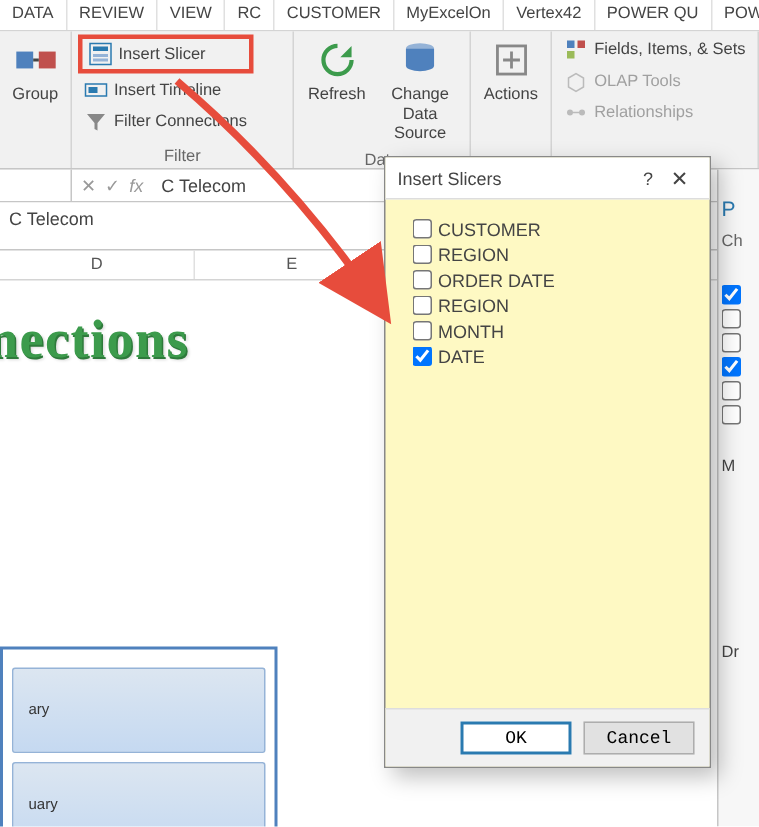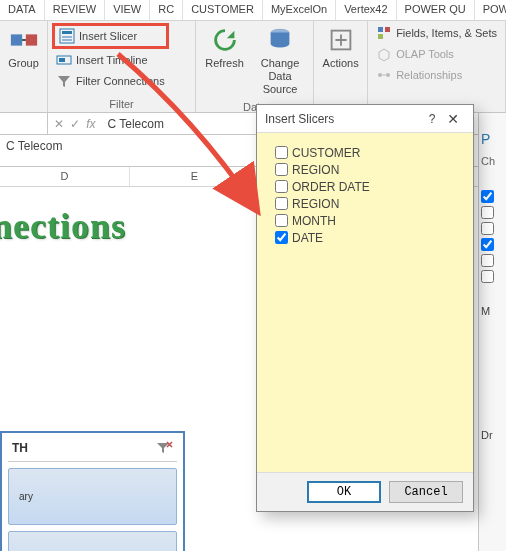--- a/index.html
+++ b/index.html
@@ -204,27 +204,20 @@
 <div class="sheet">
   <div class="celltext" style="height:32px;border-bottom:1px solid #c6c6c6">C Telecom</div>
   <div class="colhdr">
     <div>D</div>
     <div>E</div>
   </div>
 
   <div class="titleword">nections</div>
 
   <div class="slicerpanel">
-    <div class="slicerhead">
-      <span>TH</span>
-      <svg class="slicerfilter" viewBox="0 0 18 14">
-          <path d="M2 2 h12 l-5 5 v5 l-2 -1 v-4 z" fill="#888"></path>
-          <path d="M12 1 l5 5 M17 1 l-5 5" stroke="#c0504d" stroke-width="1.5"></path>
-        </svg>
-    </div>
     <div class="slicerbtn">ary</div>
     <div class="slicerbtn">uary</div>
     <div class="slicerbtn">h</div>
 
   </div>
 </div>
 
 <div class="sidepanel">
   <div class="hdr">P</div>
   <div>Ch</div>

